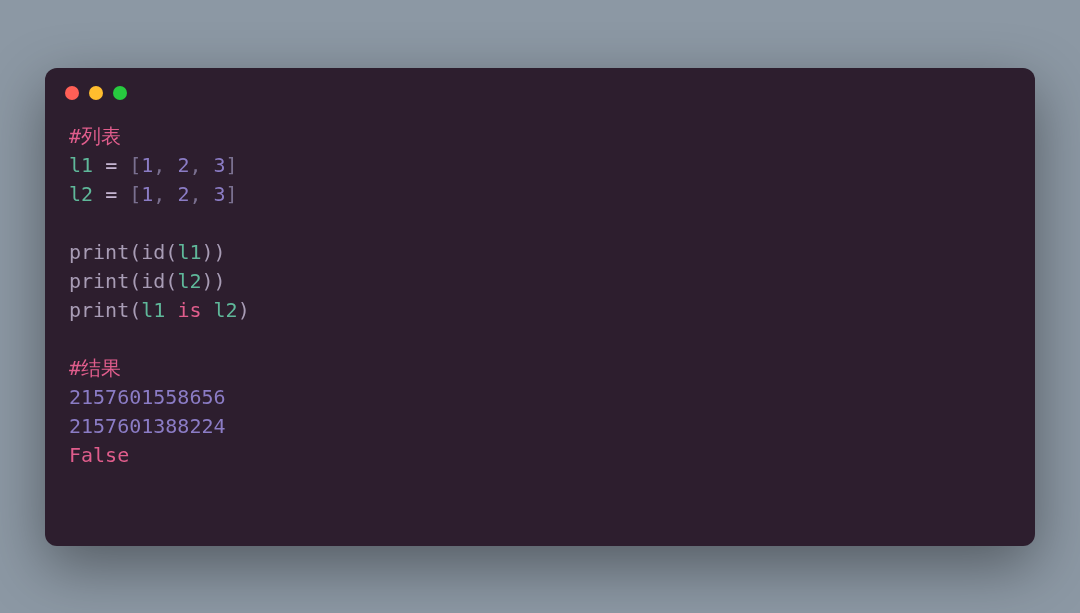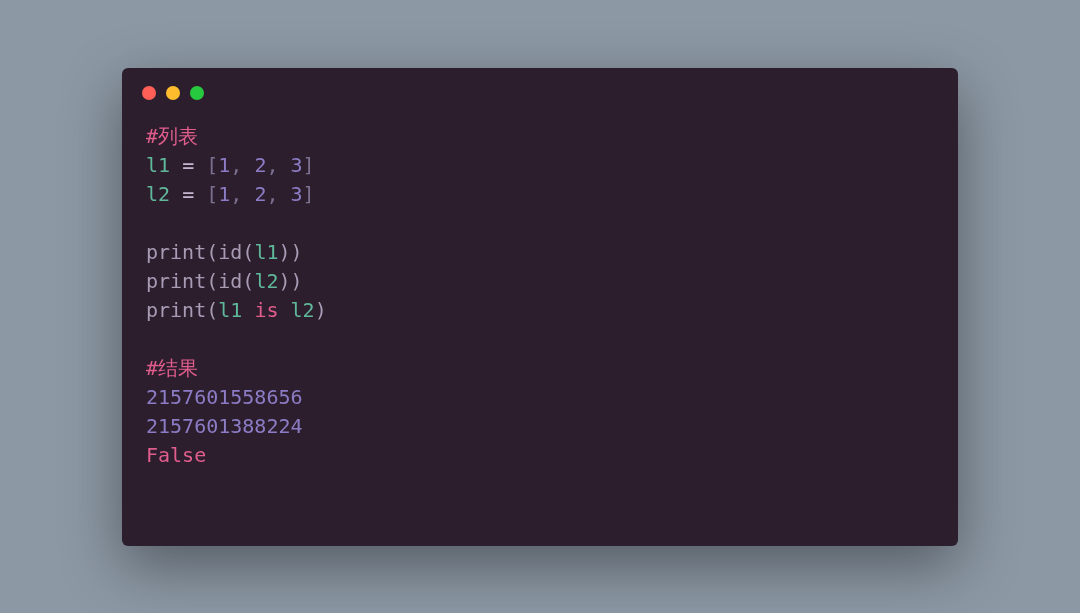--- a/index.html
+++ b/index.html
@@ -11,22 +11,22 @@
       background: #8c98a4;
       width: 1080px;
       height: 613px;
       display: flex;
       align-items: center;
       justify-content: center;
       font-family: 'Menlo', 'Monaco', 'Consolas', monospace;
     }
     .code-window {
       background: #2d1e2e;
-      border-radius: 6px;
-      width: 836px;
+      border-radius: 12px;
+      width: 990px;
       height: 478px;
       box-shadow: 0 20px 60px rgba(0,0,0,0.4);
       overflow: hidden;
     }
     .title-bar {
       display: flex;
       align-items: center;
       gap: 10px;
       padding: 18px 20px 12px 20px;
     }

